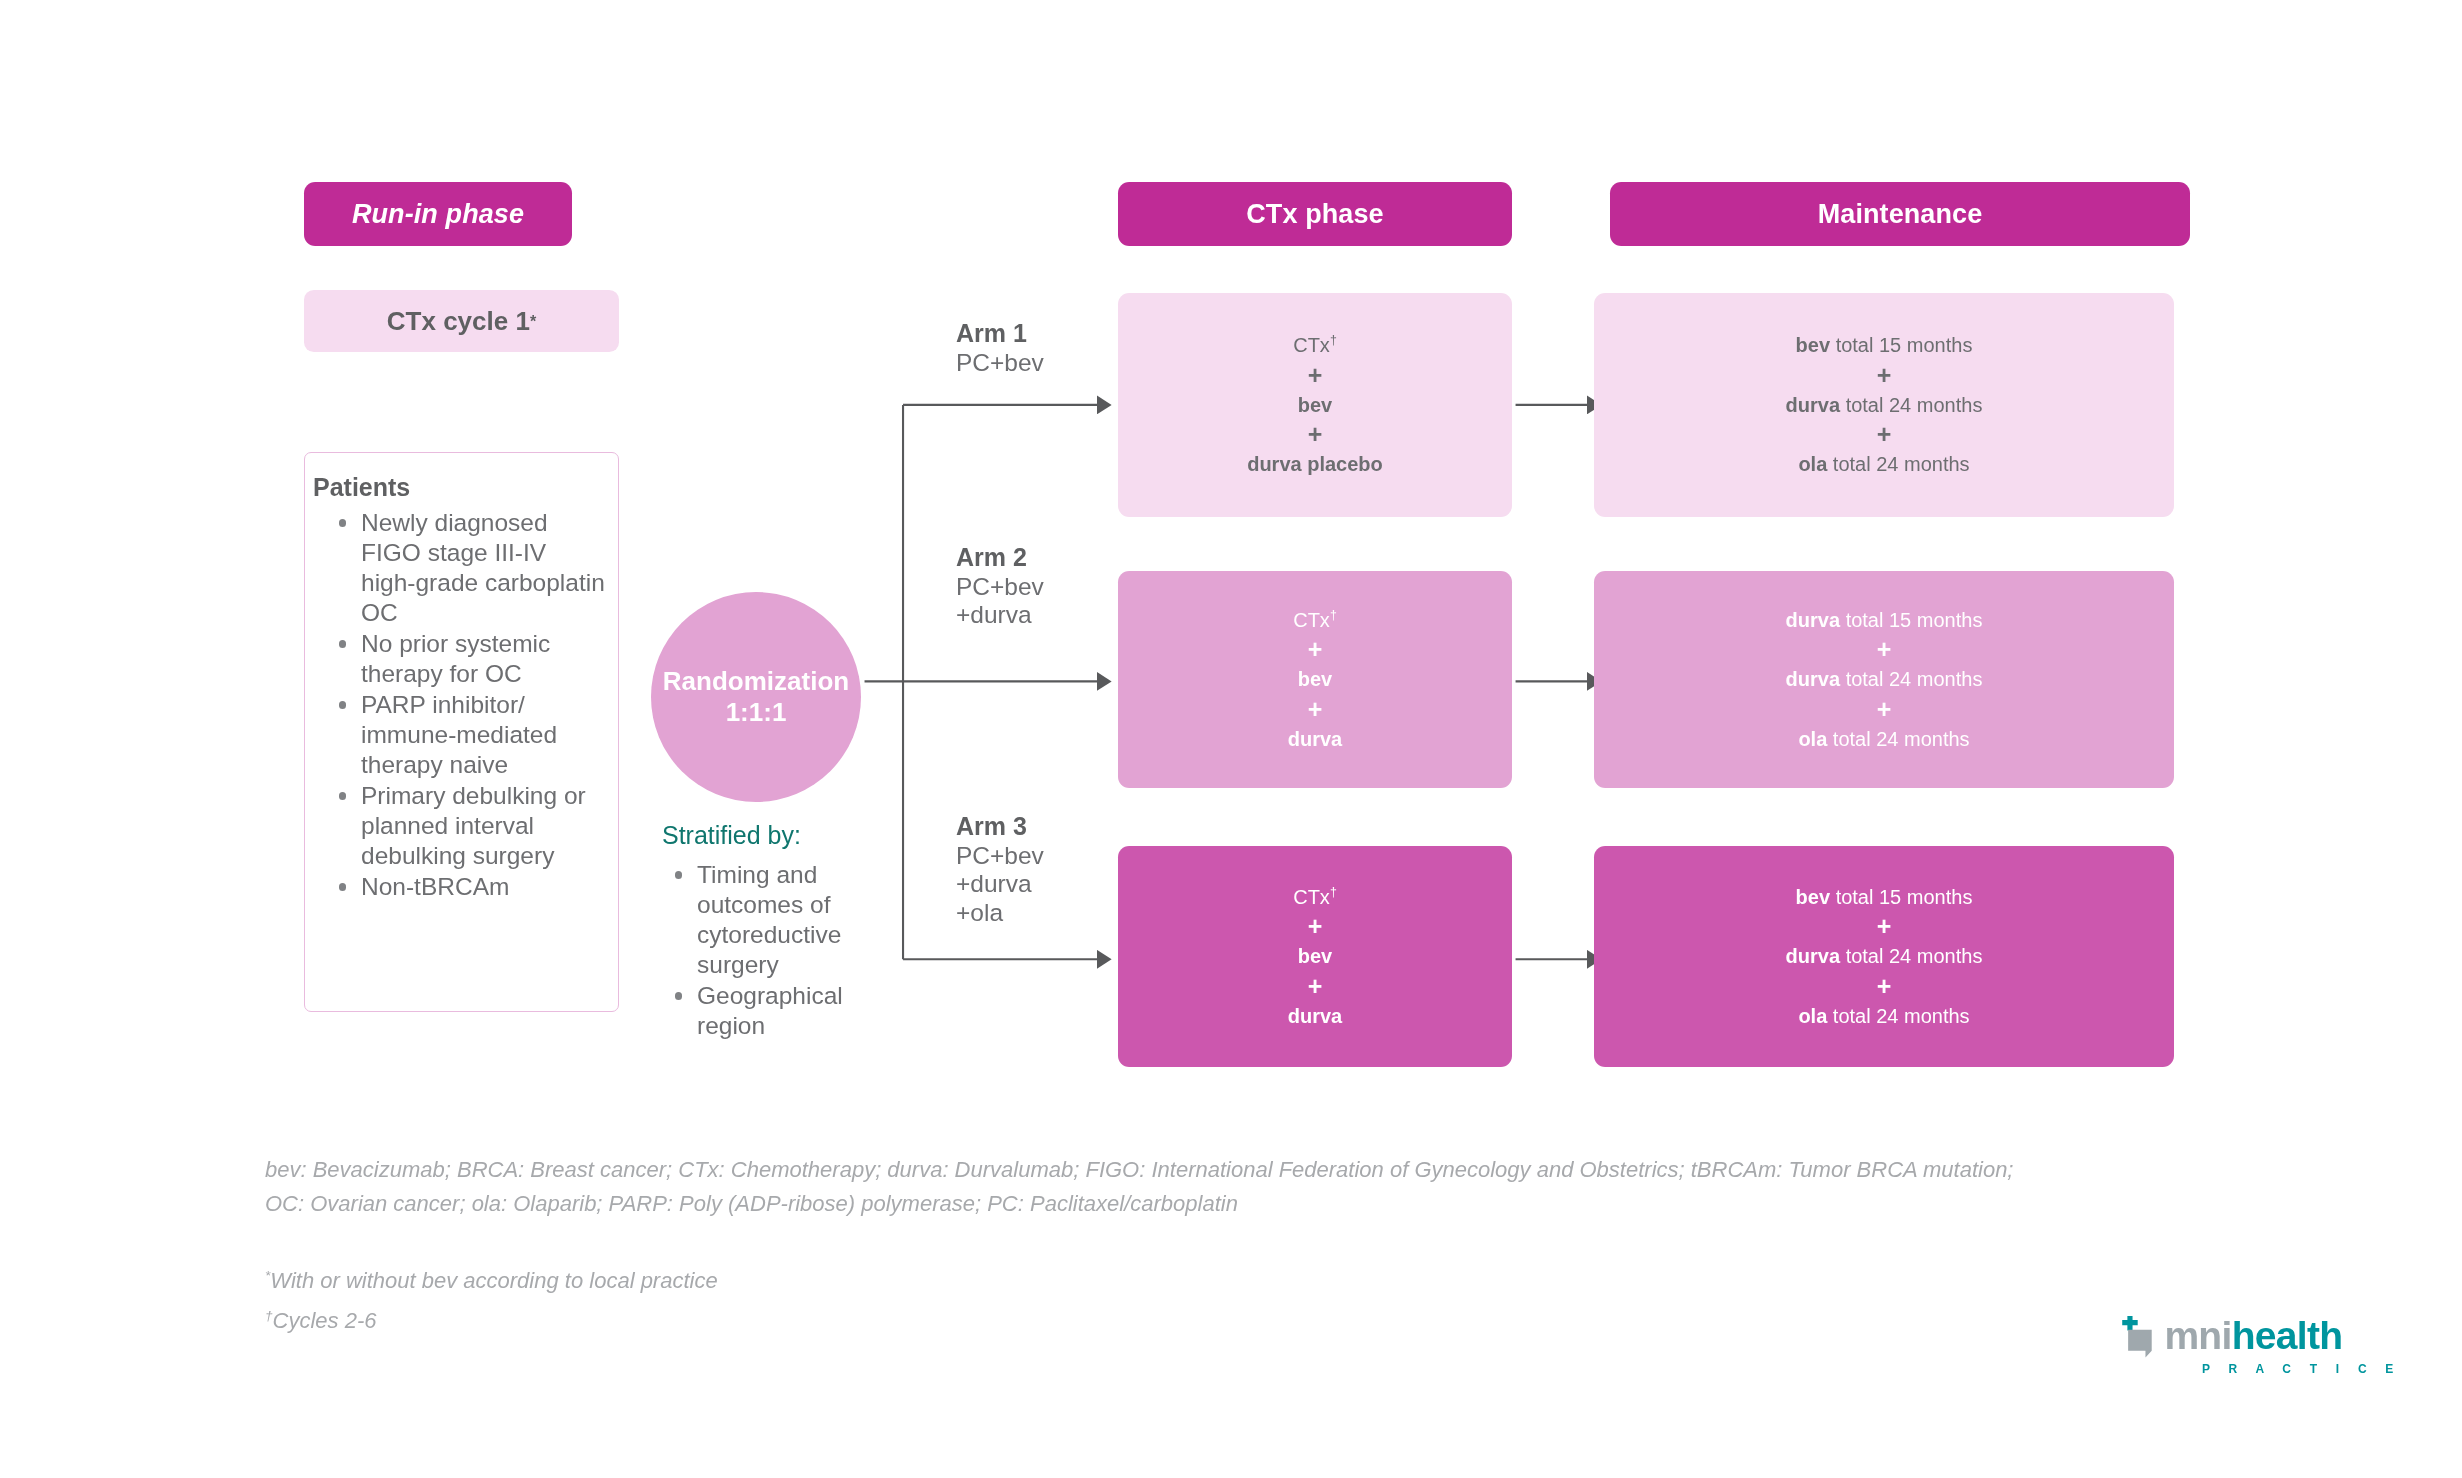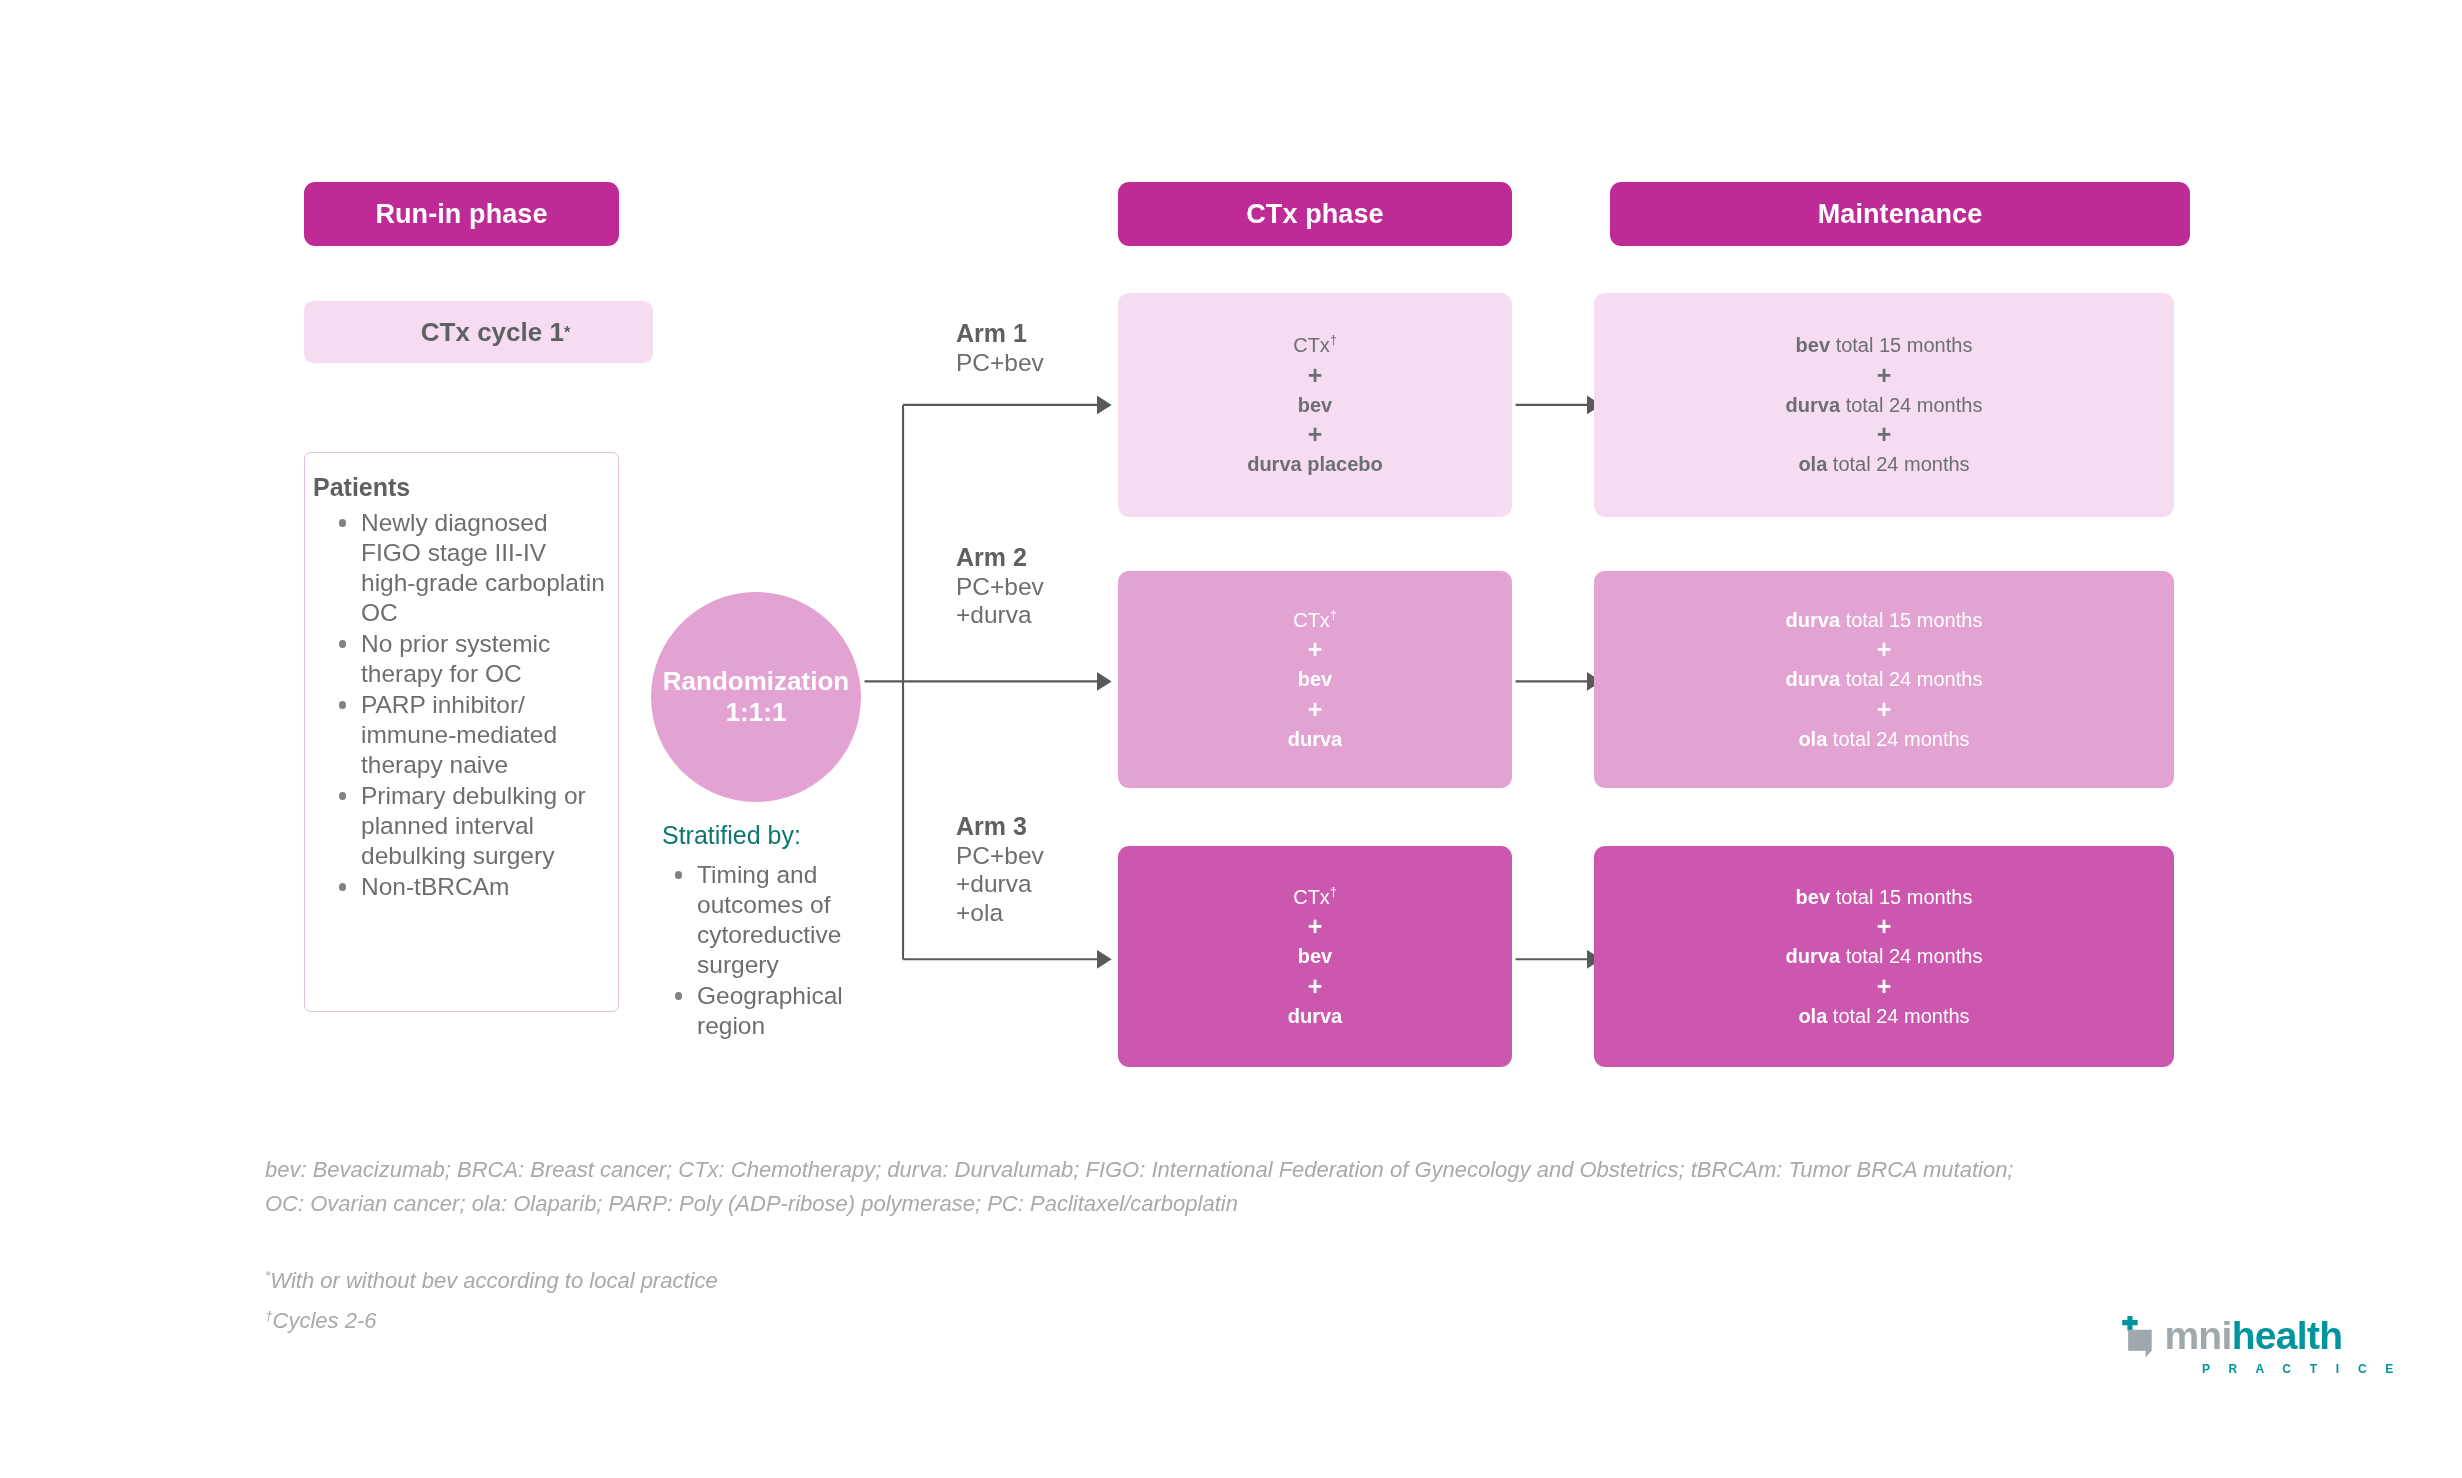--- a/index.html
+++ b/index.html
@@ -242,33 +242,33 @@
 
     <line x1="1290" y1="1370" x2="1570" y2="1370" stroke="#58595B" stroke-width="3" marker-end="url(#arw)"></line>
 
     <line x1="2165" y1="578" x2="2270" y2="578" stroke="#58595B" stroke-width="3" marker-end="url(#arw)"></line>
 
     <line x1="2165" y1="973" x2="2270" y2="973" stroke="#58595B" stroke-width="3" marker-end="url(#arw)"></line>
 
     <line x1="2165" y1="1370" x2="2270" y2="1370" stroke="#58595B" stroke-width="3" marker-end="url(#arw)"></line>
   </svg>
 
-  <div class="phase-header" style="left:304px; top:182px; width:315px; height:64px;">
+  <div class="phase-header" style="left:304px; top:182px; width:268px; height:64px;font-style:italic;">
     <span>Run-in phase</span>
   </div>
 
   <div class="phase-header" style="left:1118px; top:182px; width:394px; height:64px;">
     <span>CTx phase</span>
   </div>
 
   <div class="phase-header" style="left:1594px; top:182px; width:580px; height:64px;margin-left:16px;">
     <span>Maintenance</span>
   </div>
 
-  <div class="runin-box" style="left:304px; top:301px; width:315px; height:62px;padding-left:34px;">
+  <div class="runin-box" style="left:304px; top:290px; width:315px; height:62px;">
     <span>CTx cycle 1</span>
       <span class="sup">*</span>
   </div>
 
   <div class="patients-box" style="left:304px; top:452px; width:315px; height:560px;">
     <div class="patients-title">Patients</div>
     <div class="patients-list">
       <ul class="bullets">
         <li>Newly diagnosed FIGO stage III-IV high-grade carboplatin OC</li>
         <li>No prior systemic therapy for OC</li>

